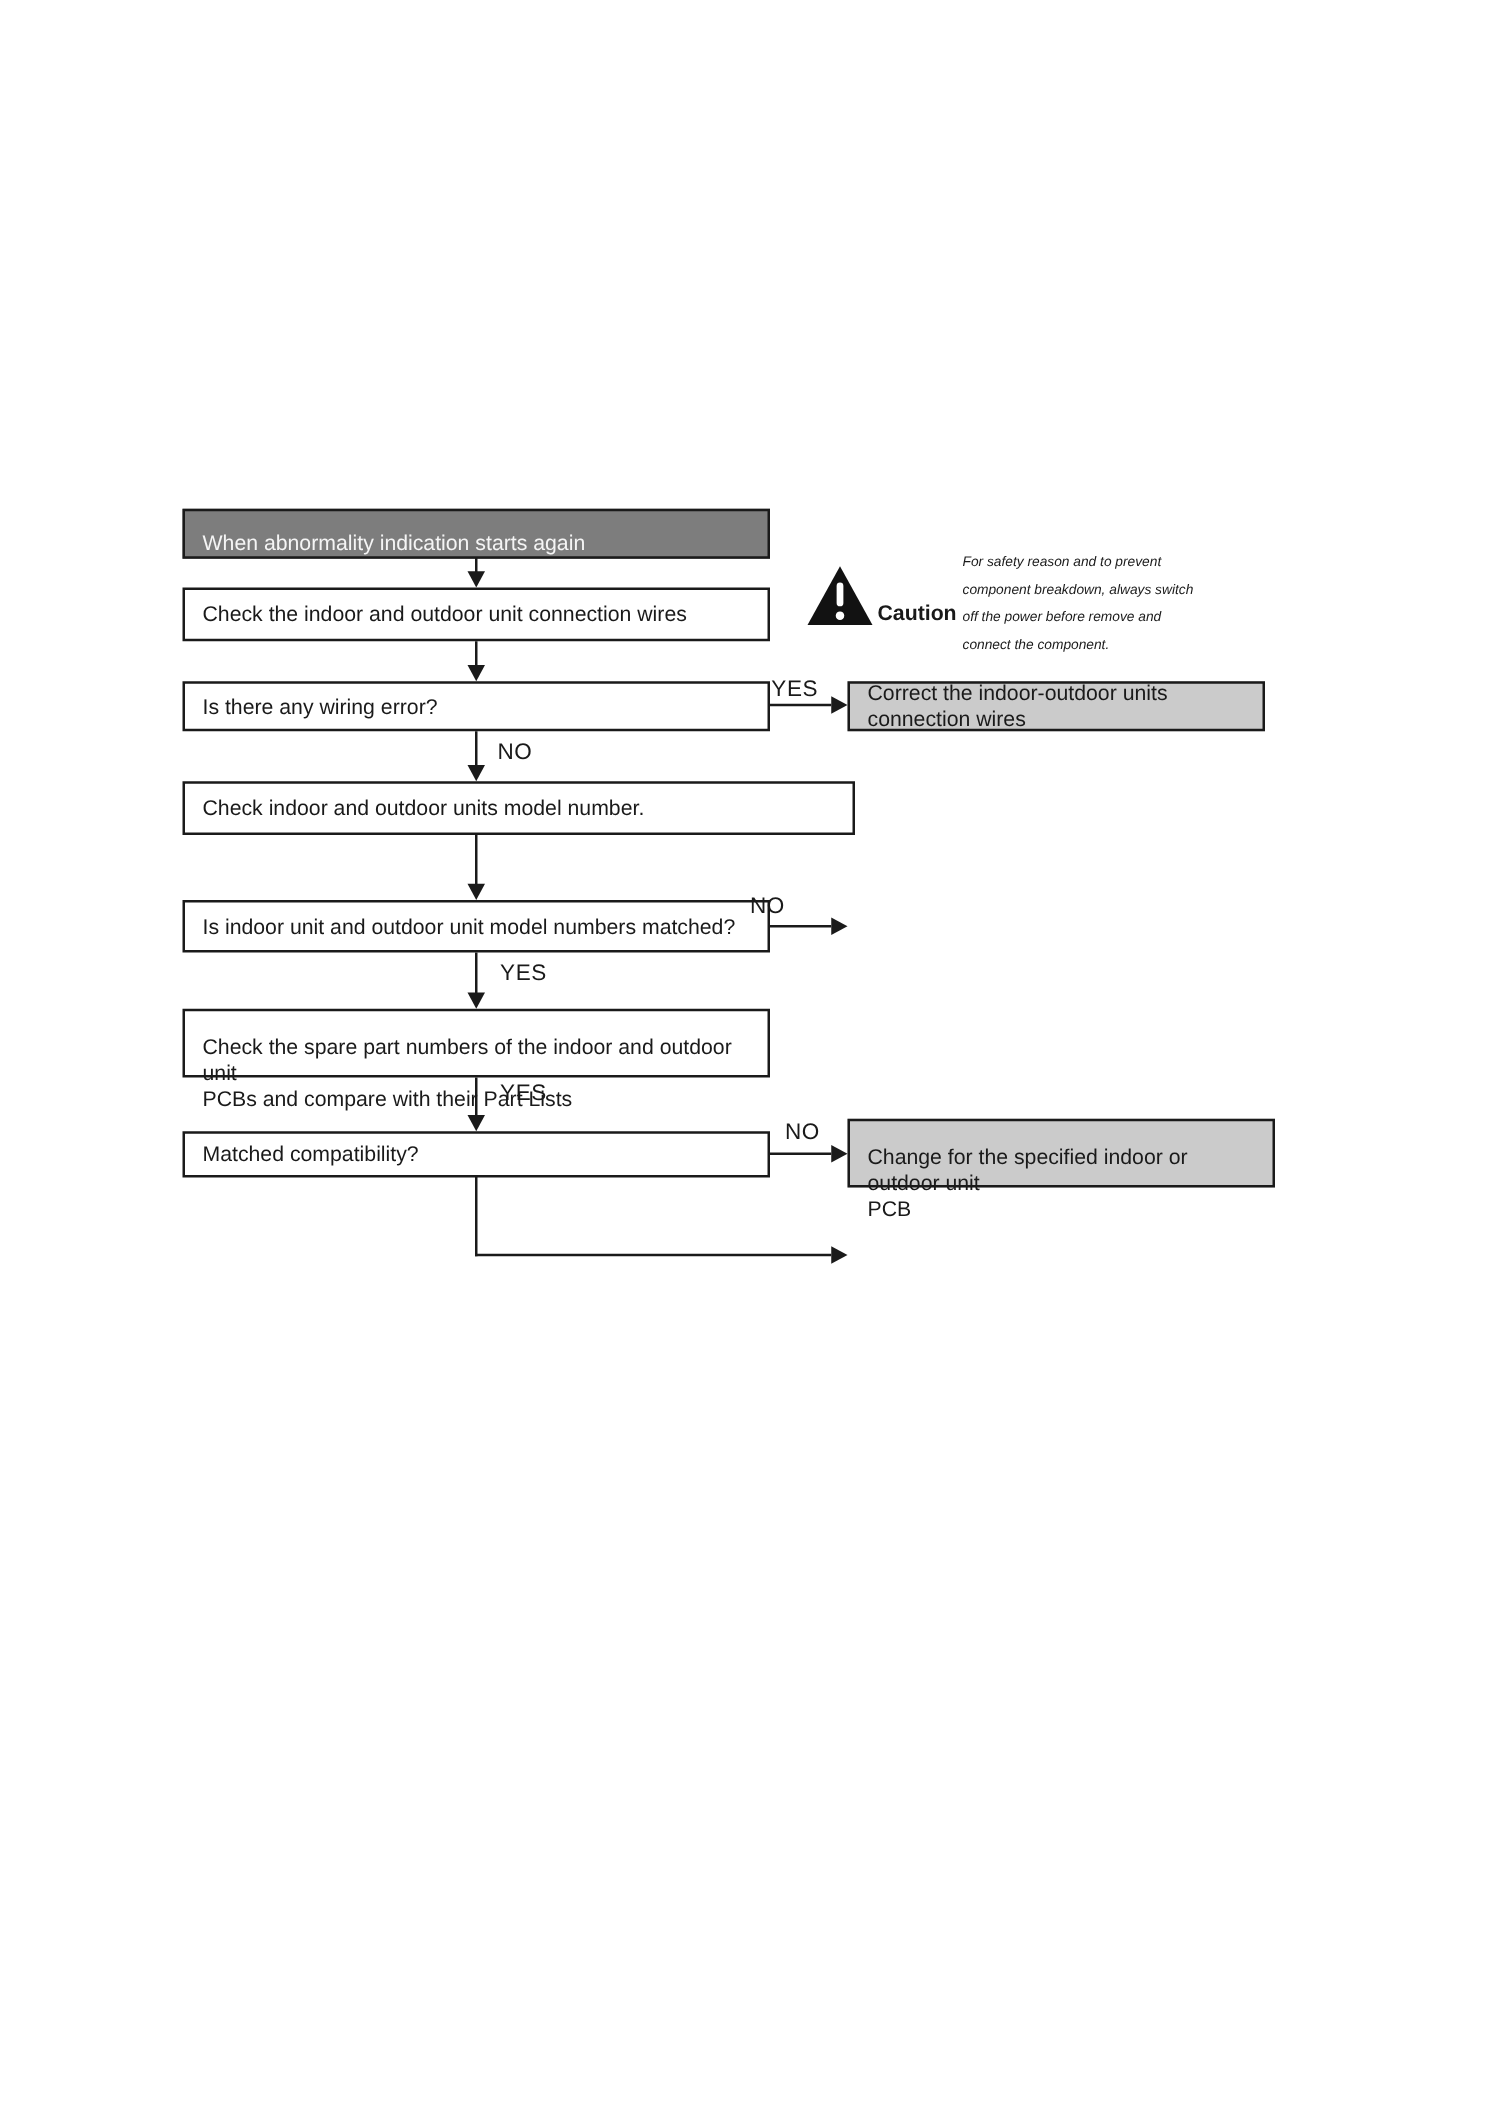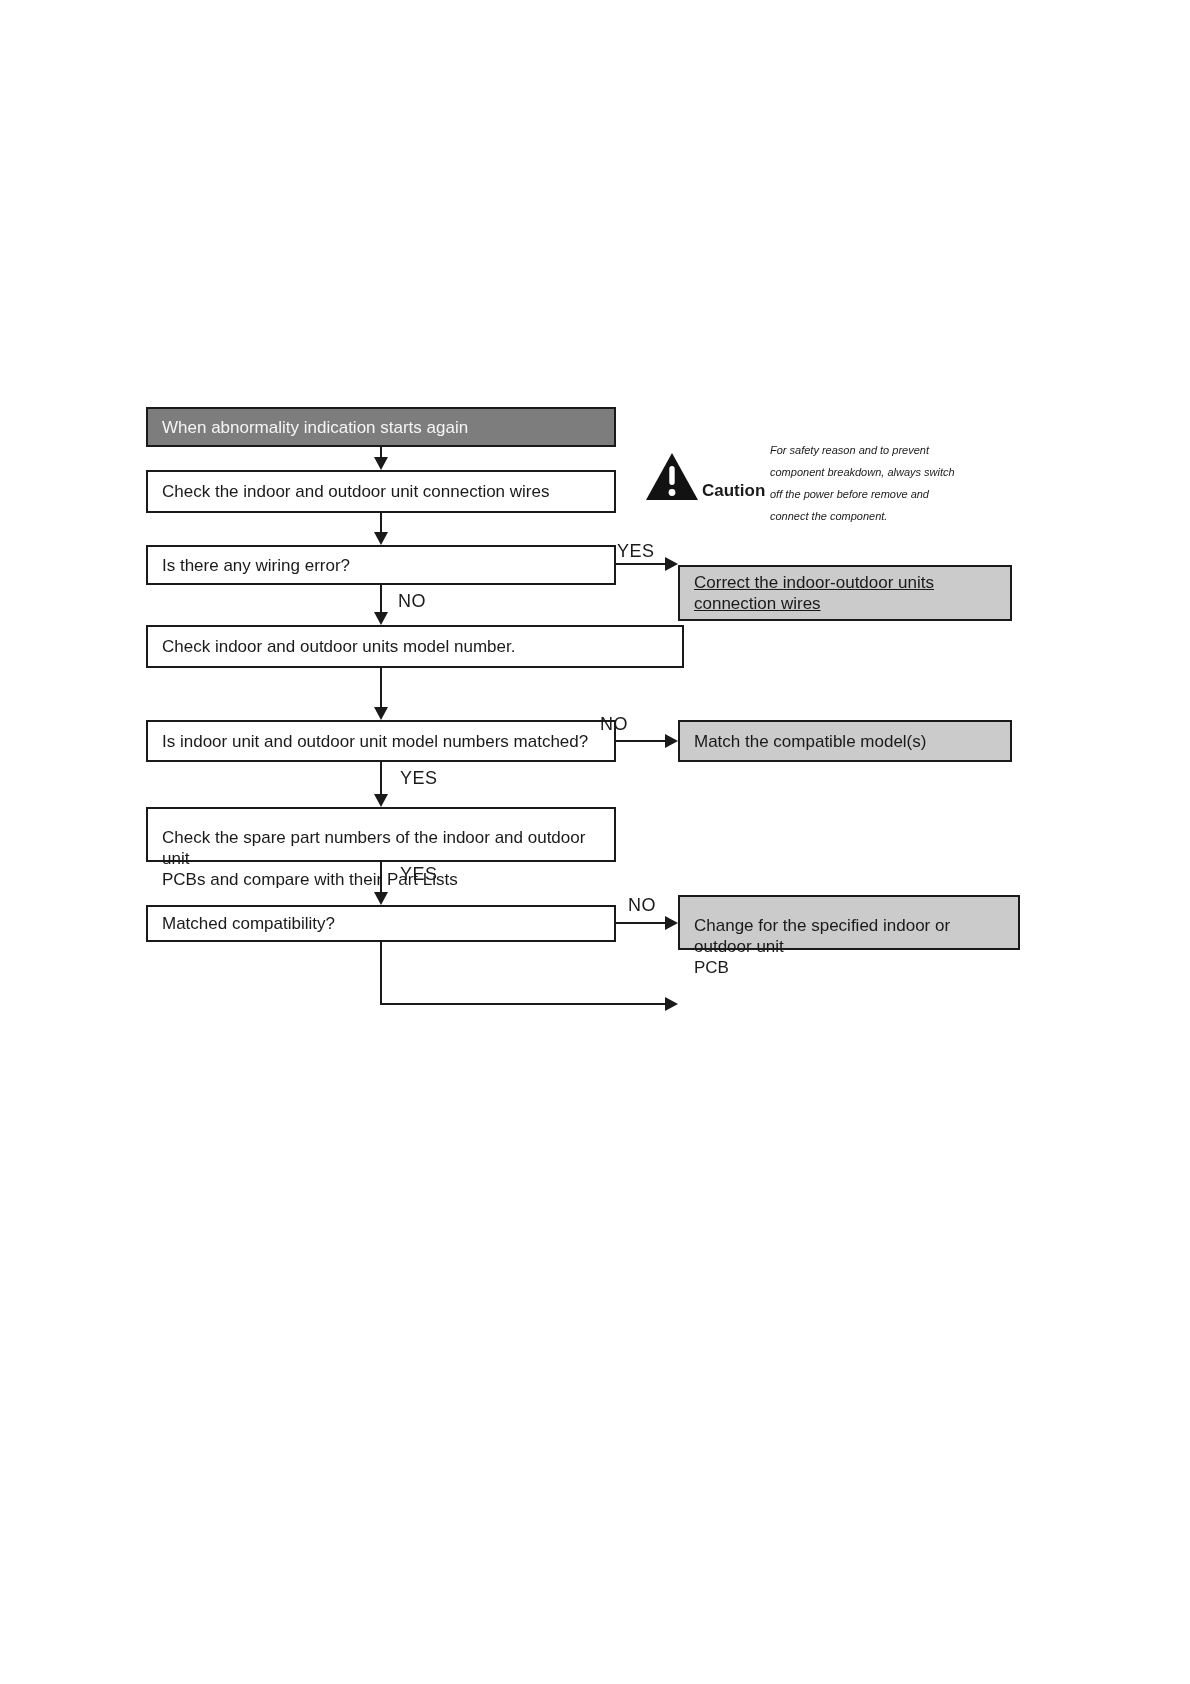--- a/index.html
+++ b/index.html
@@ -19,20 +19,21 @@
     background:#ffffff;
     font-size:17px;
     line-height:21px;
     display:flex;
     align-items:center;
     padding:0 14px;
   }
   .box.start{
     background:#7d7d7d;
     color:#f5f5f5;
+    align-items:flex-end;
   }
   .box.gray{
     background:#cbcbcb;
   }
   .box.toplines{
     align-items:flex-start;
     padding-top:18px;
   }
   .vline{position:absolute;width:2px;background:#1a1a1a;}
   .hline{position:absolute;height:2px;background:#1a1a1a;}
@@ -75,21 +76,21 @@
   
   #box-start{left:146px;top:407px;width:470px;height:40px;}
   #box-check-wires{left:146px;top:470px;width:470px;height:43px;}
   #box-wiring-q{left:146px;top:545px;width:470px;height:40px;}
   #box-check-model{left:146px;top:625px;width:538px;height:43px;}
   #box-model-q{left:146px;top:720px;width:470px;height:42px;}
   #box-spare{left:146px;top:807px;width:470px;height:55px;}
   #box-compat{left:146px;top:905px;width:470px;height:37px;}
 
   
-  #box-correct{left:678px;top:565px;width:334px;height:56px;text-decoration:underline;}
+  #box-correct{left:678px;top:545px;width:334px;height:40px;}
   #box-match{left:678px;top:720px;width:334px;height:42px;}
   #box-change{left:678px;top:895px;width:342px;height:55px;}
   #box-replace{left:678px;top:978px;width:378px;height:54px;align-items:flex-start;padding-top:9px;}
 </style>
 </head>
 <body>
 
 <div id="page">
 
   <div id="box-start" class="box start">
@@ -120,23 +121,20 @@
   </div>
 
   <div id="box-compat" class="box">
     <span>Matched compatibility?</span>
   </div>
 
   <div id="box-correct" class="box gray">
     <span>Correct the indoor-outdoor units connection wires</span>
   </div>
 
-  <div id="box-match" class="box gray">
-    <span>Match the compatible model(s)</span>
-  </div>
 
   <div id="box-change" class="box gray toplines">
     <div>
         <div>Change for the specified indoor or outdoor unit</div>
         <div>PCB</div>
       </div>
   </div>
 
 
   <div class="vline" style="left:380px;top:446px;height:12px;"></div>

